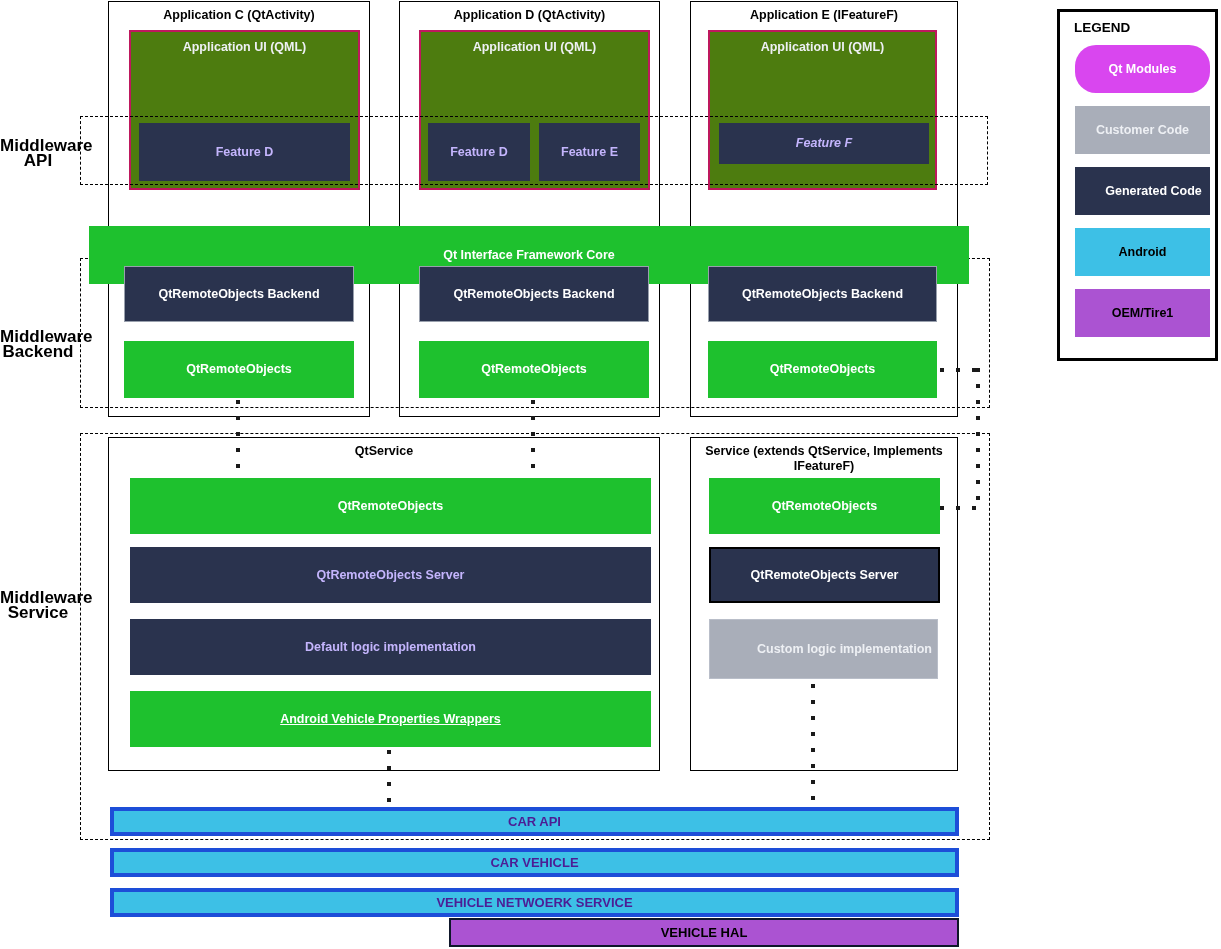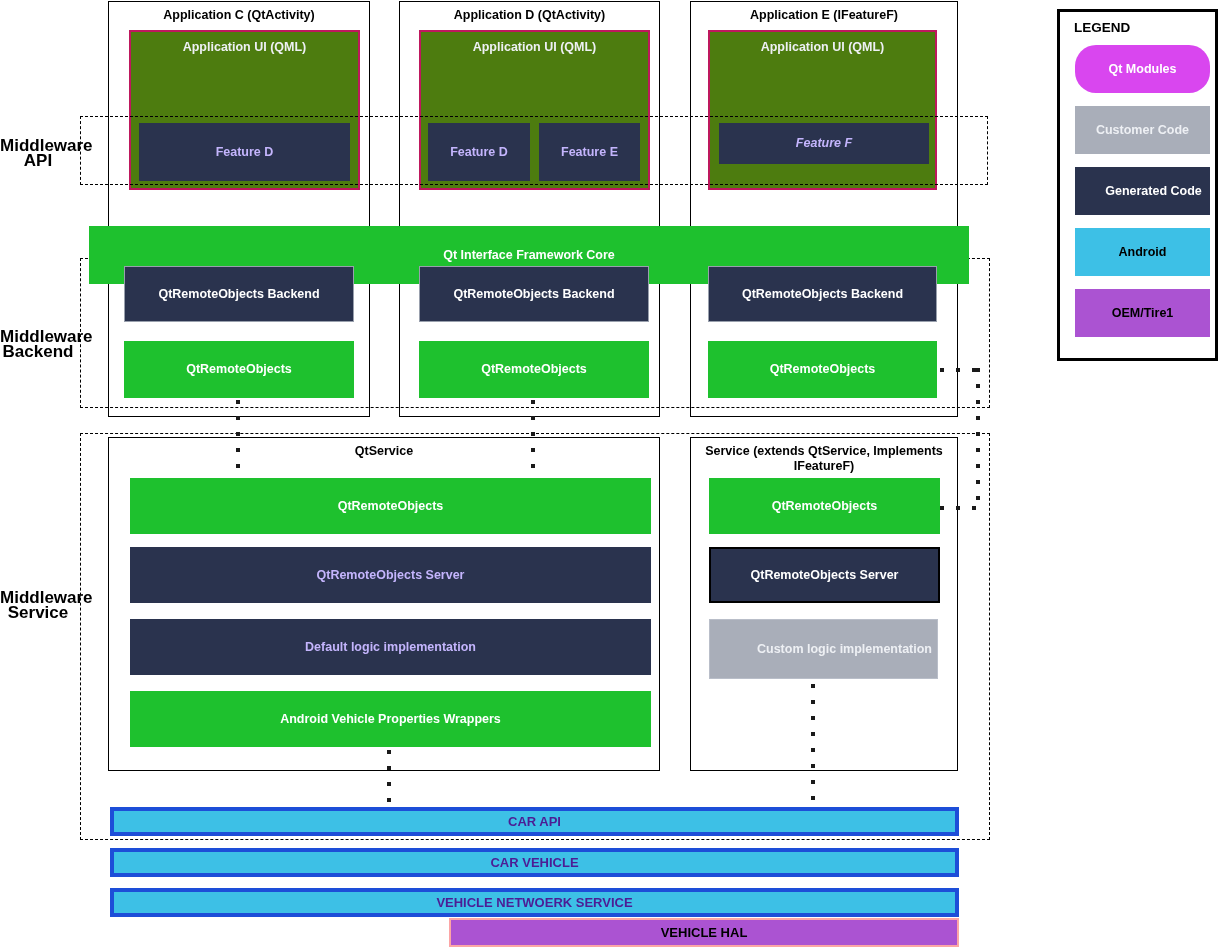--- a/index.html
+++ b/index.html
@@ -26,21 +26,21 @@
     display:flex;align-items:center;justify-content:center;
     font-size:12.5px;font-weight:bold;text-align:center;line-height:15px;
   }
   .blk-gray{background:#4d7c0f;color:#eef0f4;border:2px solid #be185d;z-index:2;}
   .blk-gray-inner{background:#a9aeb9;color:#eef0f4;border:1px solid #b9bec9;z-index:5;padding-left:42px;}
   .blk-dark{background:#2a334e;color:#c4b5fd;z-index:4;}
   .blk-dark-thin{background:#2a334e;color:#ffffff;border:1px solid #99a0ad;z-index:4;}
   .blk-dark-outlined{background:#2a334e;color:#ffffff;border:2px solid #000;z-index:5;}
   .blk-green{background:#1ec12e;color:#ffffff;z-index:4;}
   .blk-cyan{background:#3dc0e6;color:#4c1d95;border:4px solid #1d4ed8;z-index:4;font-size:13px;}
-  .blk-purple{background:#ab53d2;color:#000;border:2px solid #fca5a5;z-index:4;font-size:13px;}
+  .blk-purple{background:#ab53d2;color:#000;border:2px solid #0f172a;z-index:4;font-size:13px;}
   .ui-label{padding-top:8px;font-size:12.5px;font-weight:bold;text-align:center;}
   .feature{z-index:4;}
   .layer{z-index:5;}
   
   .ui-box{z-index:2;}
   
   .vdots{width:4px;background:repeating-linear-gradient(to bottom,#1a1a1a 0 4px,transparent 4px 16px);z-index:6;}
   .hdots{height:4px;background:repeating-linear-gradient(to right,#1a1a1a 0 4px,transparent 4px 16px);z-index:6;}
   
   .legend{border:3px solid #000;background:#fff;z-index:2;}
@@ -98,21 +98,21 @@
 
   <div class="abs blk blk-green" style="left:124px;top:341px;width:230px;height:57px;">QtRemoteObjects</div>
   <div class="abs blk blk-green" style="left:419px;top:341px;width:230px;height:57px;">QtRemoteObjects</div>
   <div class="abs blk blk-green" style="left:708px;top:341px;width:229px;height:57px;">QtRemoteObjects</div>
 
   <div class="abs solid-box" style="left:108px;top:437px;width:552px;height:334px;">
     <div class="box-title">QtService</div>
     <div class="abs blk blk-green layer" style="left:21px;top:40px;width:521px;height:56px;">QtRemoteObjects</div>
     <div class="abs blk blk-dark layer" style="left:21px;top:109px;width:521px;height:56px;">QtRemoteObjects Server</div>
     <div class="abs blk blk-dark layer" style="left:21px;top:181px;width:521px;height:56px;">Default logic implementation</div>
-    <div class="abs blk blk-green layer" style="left:21px;top:253px;width:521px;height:56px;">Android Vehicle Properties Wrappers</div>
+    <div class="abs blk blk-green layer" style="left:21px;top:253px;width:521px;height:56px;text-decoration:underline;">Android Vehicle Properties Wrappers</div>
   </div>
 
   <div class="abs solid-box" style="left:690px;top:437px;width:268px;height:334px;">
     <div class="box-title">Service (extends QtService, Implements IFeatureF)</div>
     <div class="abs blk blk-green layer" style="left:18px;top:40px;width:231px;height:56px;">QtRemoteObjects</div>
     <div class="abs blk blk-dark-outlined layer" style="left:18px;top:109px;width:231px;height:56px;">QtRemoteObjects Server</div>
     <div class="abs blk blk-gray-inner layer" style="left:18px;top:181px;width:229px;height:60px;">Custom logic implementation</div>
   </div>
 
   <div class="abs blk blk-cyan" style="left:110px;top:807px;width:849px;height:29px;">CAR API</div>

